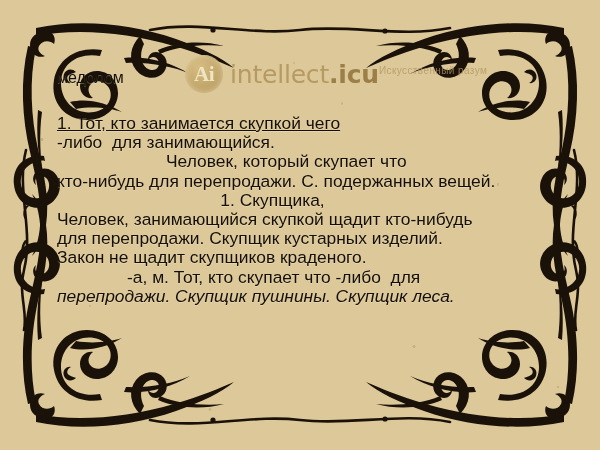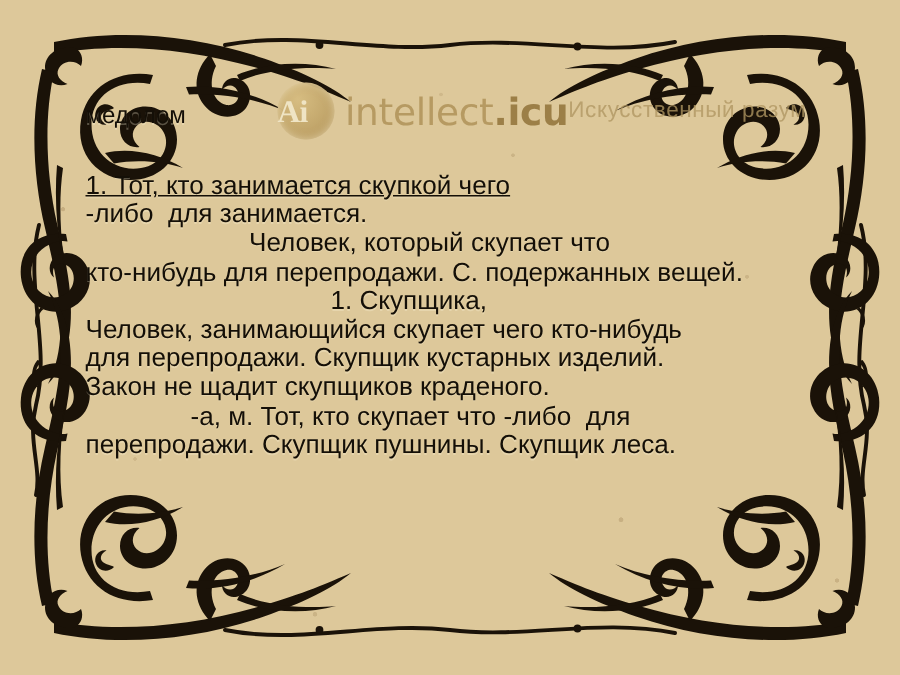--- a/index.html
+++ b/index.html
@@ -48,33 +48,33 @@
 
   
   #watermark{
     position:absolute;left:185px;top:55px;
     display:flex;align-items:center;gap:7px;
     pointer-events:none;
   }
   #wm-badge{
     width:38px;height:38px;border-radius:50%;
     background:radial-gradient(circle at 36% 30%, rgba(214,188,128,.95), rgba(176,146,86,.92));
-    display:flex;align-items:center;justify-content:flex-start;
+    display:flex;align-items:center;justify-content:center;
     color:#efe4c4;font-size:21px;font-weight:bold;letter-spacing:-.5px;
     font-family:"Liberation Serif","DejaVu Serif",serif;
     box-shadow:inset 0 0 6px rgba(255,247,222,.5);
   }
   #wm-text{display:flex;flex-direction:row;line-height:1;}
   #wm-main{
     font-size:25px;color:rgba(172,142,84,.80);letter-spacing:-.2px;
     font-family:"DejaVu Sans","Liberation Sans",sans-serif;
   }
   #wm-main b{color:rgba(150,120,64,.92);font-weight:bold;}
   #wm-sub{
-    font-size:15px;color:rgba(176,150,98,.78);margin-top:4px;letter-spacing:.4px;
+    font-size:10px;color:rgba(176,150,98,.78);margin-top:4px;letter-spacing:.4px;
   }
 
   
   #content{
     position:absolute;left:0;top:0;width:600px;height:450px;
     color:#140f07;
     border-radius:27px;
   }
   .ln{
     position:absolute;white-space:pre;
@@ -183,25 +183,25 @@
     <div id="wm-text">
       <div id="wm-main"><span>intellect</span><b>.icu</b></div>
       <div id="wm-sub">Искусственный  разум</div>
     </div>
   </div>
 
   <div id="content">
     <div class="ln" id="headword">медолом</div>
     <div id="entry-lines">
         <div class="ln body-ln" style="top: 113px; left: 57px; text-decoration: underline;">1. Тот, кто занимается скупкой чего</div>
-        <div class="ln body-ln" style="top: 132.2px; left: 57px;">-либо  для занимается.</div>
+        <div class="ln body-ln" style="top: 132.2px; left: 57px;">-либо  для занимающийся.</div>
         <div class="ln body-ln" style="top: 151.4px; left: 155px; margin-left: 11px;">Человек, который скупает что</div>
         <div class="ln body-ln" style="top: 170.6px; left: 57px;">кто-нибудь для перепродажи. С. подержанных вещей.</div>
         <div class="ln body-ln ind-r" style="top: 189.8px; left: 0px; width: 545px;">1. Скупщика,</div>
-        <div class="ln body-ln" style="top: 209px; left: 57px;">Человек, занимающийся скупает чего кто-нибудь</div>
+        <div class="ln body-ln" style="top: 209px; left: 57px;">Человек, занимающийся скупкой щадит кто-нибудь</div>
         <div class="ln body-ln" style="top: 228.2px; left: 57px;">для перепродажи. Скупщик кустарных изделий.</div>
         <div class="ln body-ln" style="top: 247.4px; left: 57px;">Закон не щадит скупщиков краденого.</div>
         <div class="ln body-ln" style="top: 266.6px; left: 127px;">-а, м. Тот, кто скупает что -либо  для</div>
-        <div class="ln body-ln" style="top: 285.8px; left: 57px;">перепродажи. Скупщик пушнины. Скупщик леса.</div>
+        <div class="ln body-ln" style="top: 285.8px; left: 57px; font-style: italic;">перепродажи. Скупщик пушнины. Скупщик леса.</div>
       </div>
   </div>
 
 </div>
 
 </body></html>

